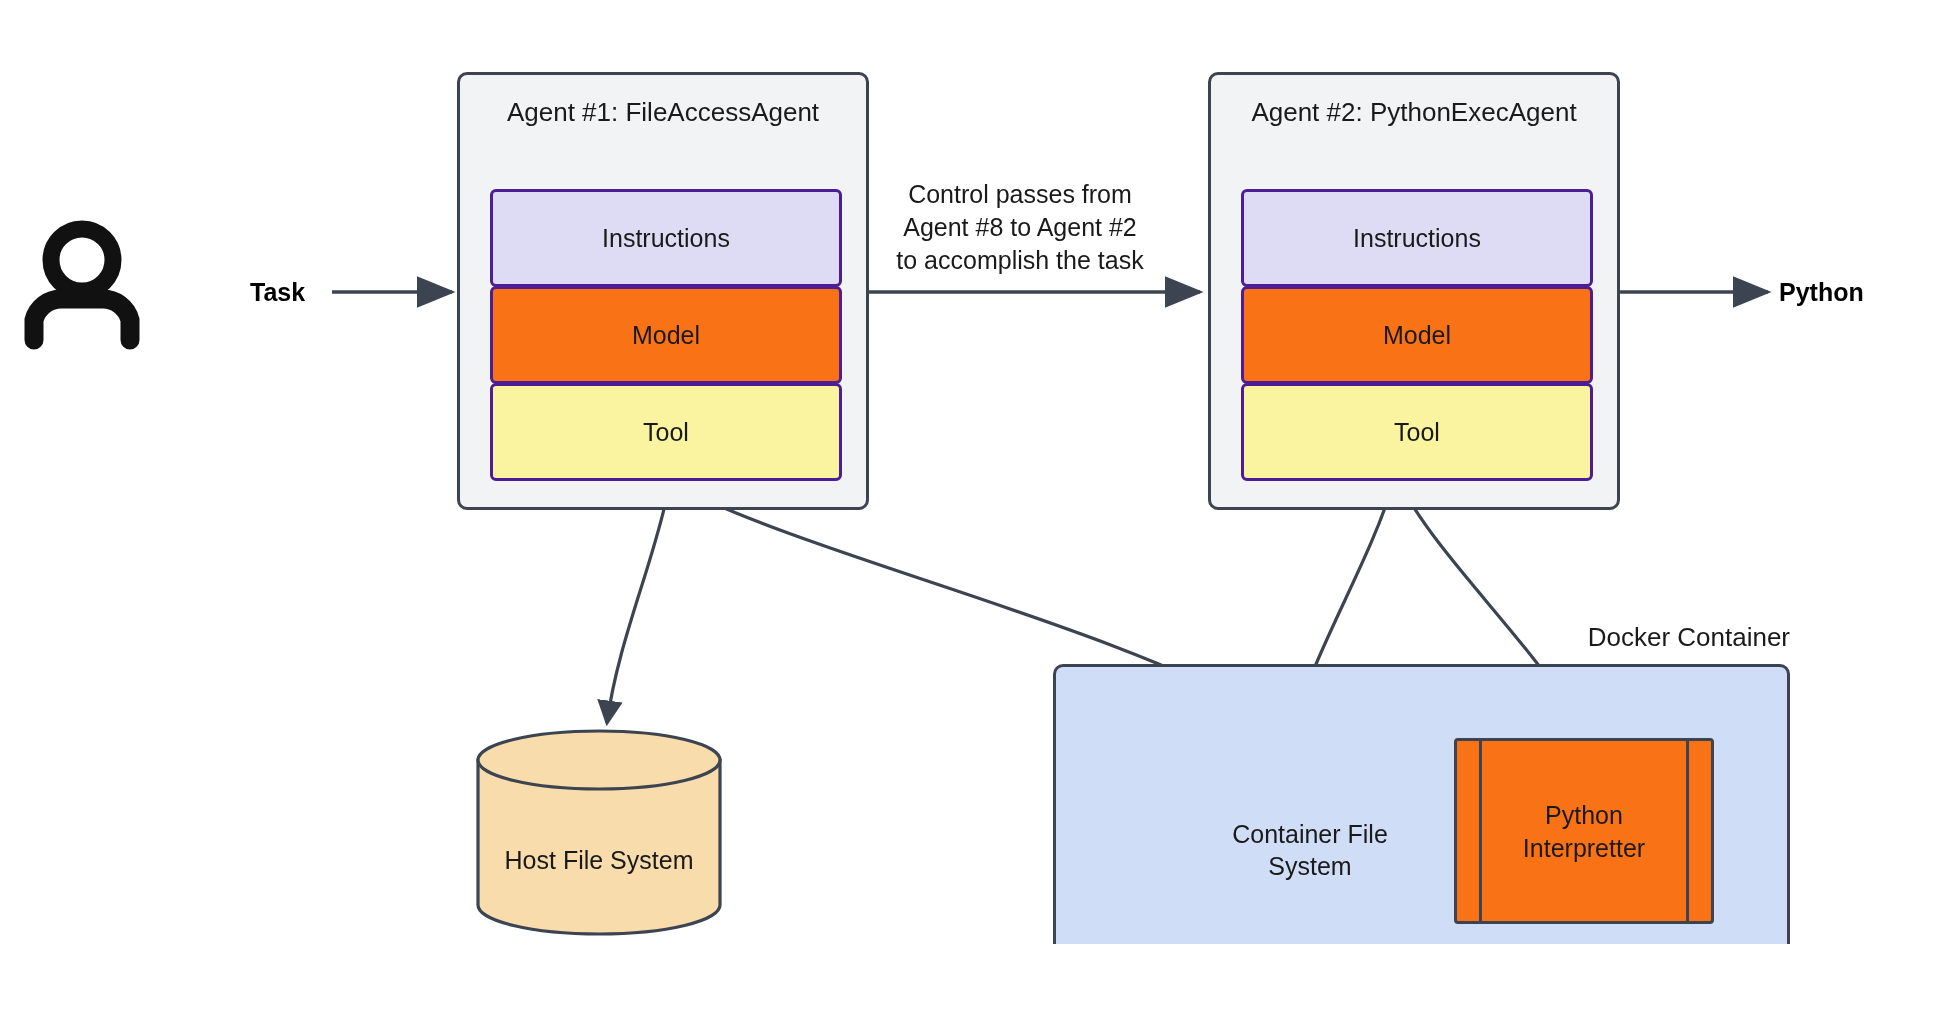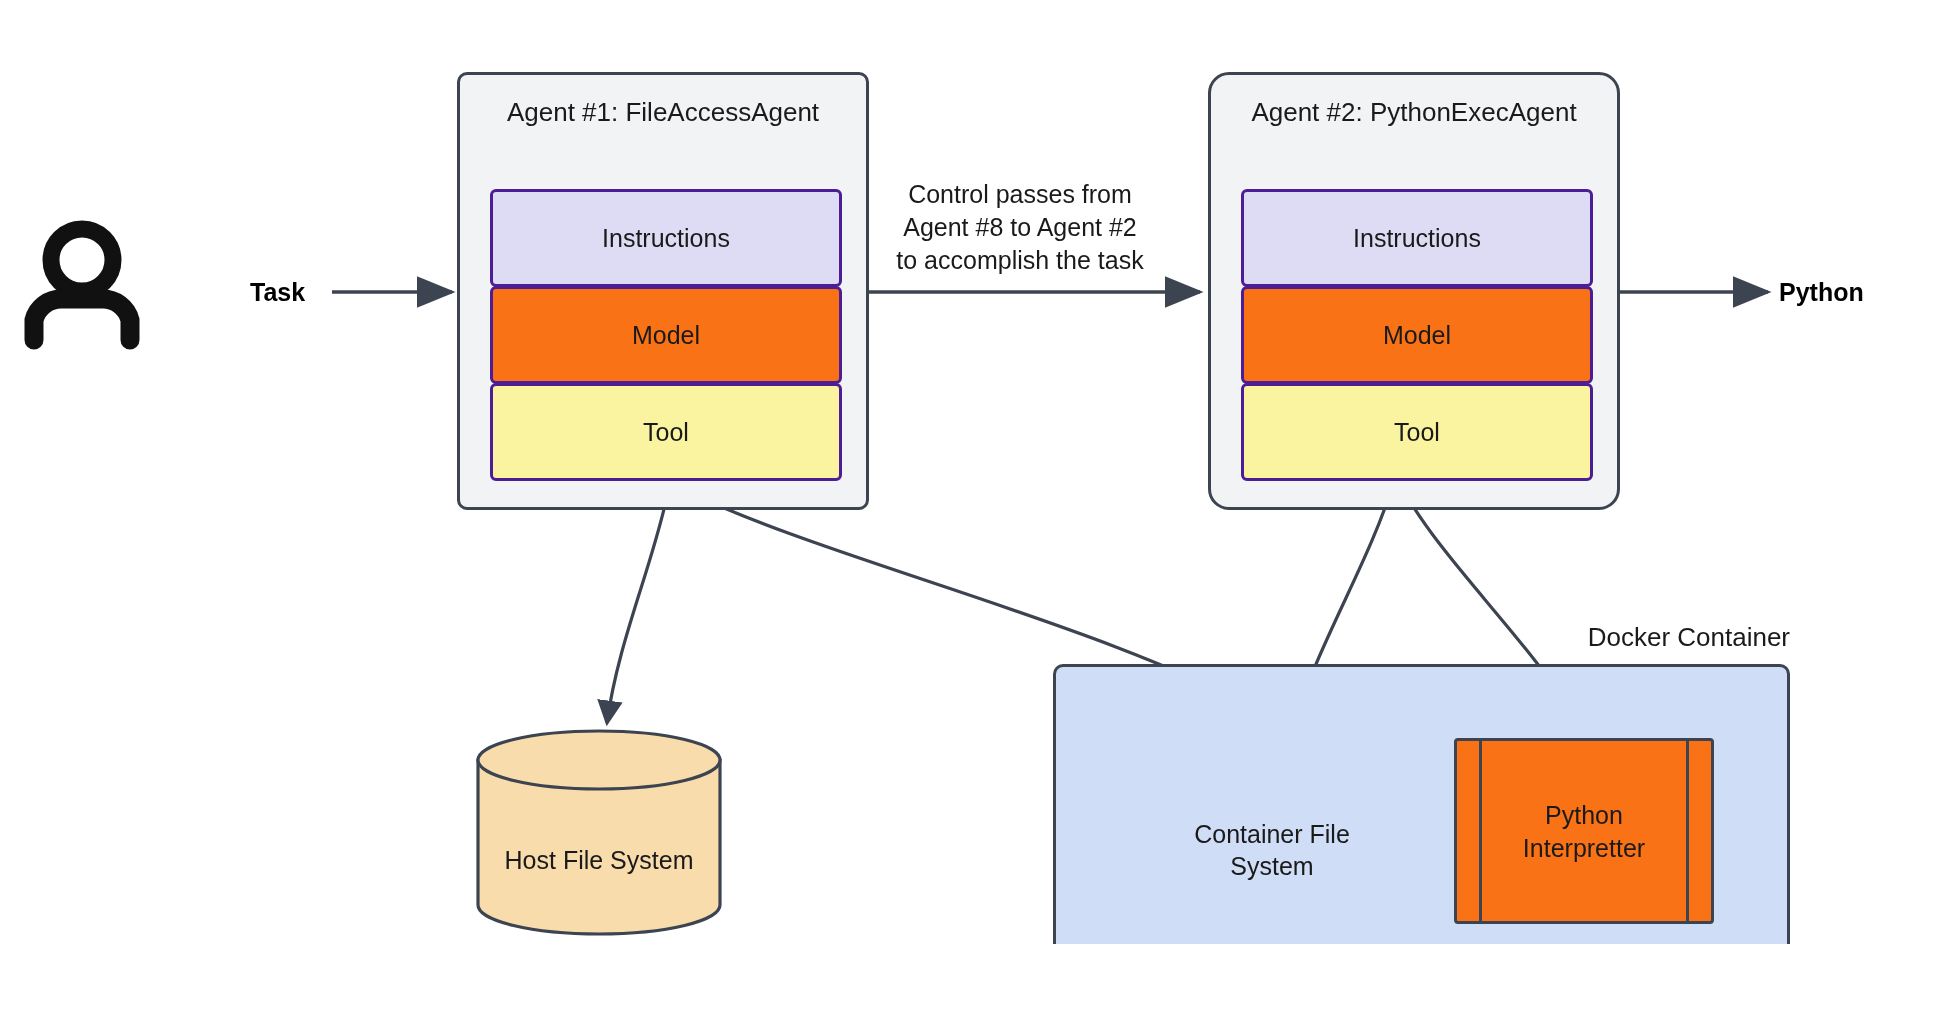--- a/index.html
+++ b/index.html
@@ -188,21 +188,21 @@
       <span>Instructions</span>
     </div>
     <div class="slot slot-model" style="left:30px; top:211px; width:352px; height:98px;">
       <span>Model</span>
     </div>
     <div class="slot slot-tool" style="left:30px; top:308px; width:352px; height:98px;">
       <span>Tool</span>
     </div>
   </div>
 
-  <div class="node agent-box" style="left:1208px; top:72px; width:412px; height:438px;border-radius:21px;">
+  <div class="node agent-box" style="left:1208px; top:72px; width:412px; height:438px;">
     <div class="agent-title">Agent #2: PythonExecAgent</div>
     <div class="slot slot-instructions" style="left:30px; top:114px; width:352px; height:98px;">
       <span>Instructions</span>
     </div>
     <div class="slot slot-model" style="left:30px; top:211px; width:352px; height:98px;">
       <span>Model</span>
     </div>
     <div class="slot slot-tool" style="left:30px; top:308px; width:352px; height:98px;">
       <span>Tool</span>
     </div>
@@ -217,21 +217,21 @@
 to accomplish the task</div>
 
   <div class="docker-label" style="left:1530px; top:622px; width:260px;">Docker Container</div>
 
   <div class="node docker-box" style="left:1053px; top:664px; width:737px; height:307px;"></div>
 
   <div class="cylinder" style="left:478px; top:731px; width:242px; height:203px;">
     <div class="cyl-text" style="top:113px;">Host File System</div>
   </div>
 
-  <div class="cylinder" style="left:1152px; top:720px; width:240px; height:203px;">
+  <div class="cylinder" style="left:1190px; top:720px; width:240px; height:203px;">
     <div class="cyl-text" style="top:98px; white-space:pre-line;">Container File
 System</div>
   </div>
 
   <div class="process-box" style="left:1454px; top:738px; width:260px; height:186px;">
     <div class="process-bar" style="left:22px;"></div>
     <div class="process-bar" style="right:22px;"></div>
     <div class="process-text" style="white-space:pre-line;">Python
 Interpretter</div>
   </div>

